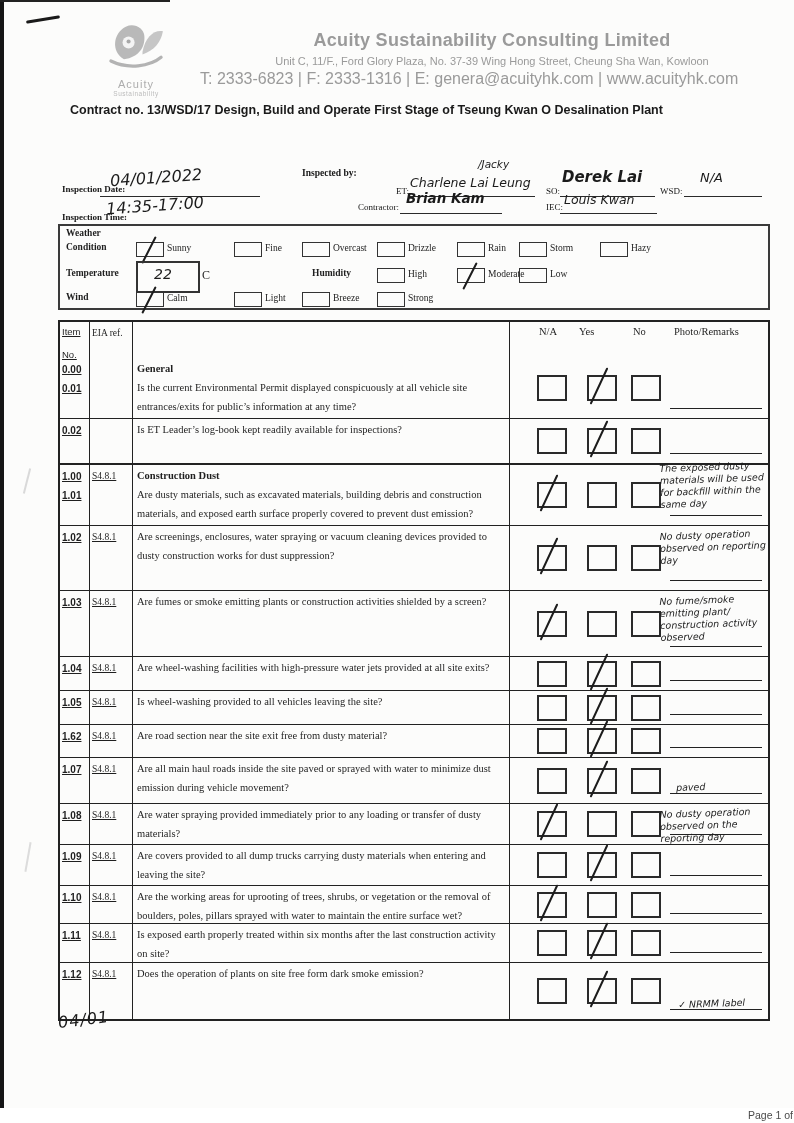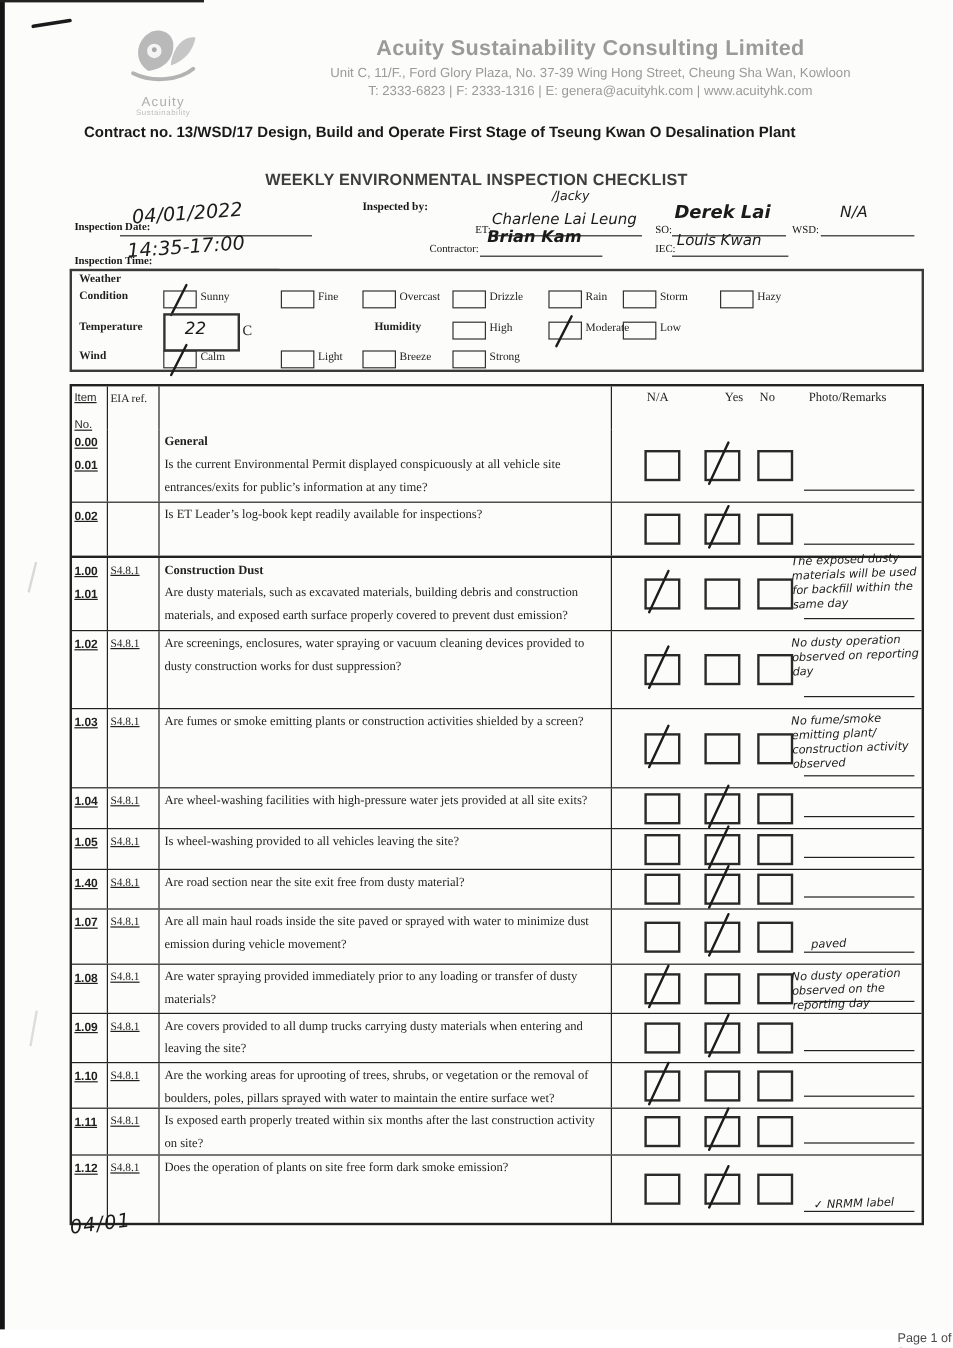--- a/index.html
+++ b/index.html
@@ -10,21 +10,21 @@
   
   .scan-left{left:0;top:0;width:4px;height:1108px;background:#151515;}
   .scan-top{left:0;top:0;width:170px;height:2px;background:#222;}
   .scan-mark{left:26px;top:18px;width:34px;height:3px;background:#1a1a1a;border-radius:2px;transform:rotate(-9deg);}
   .scan-crease1{left:26px;top:468px;width:2px;height:26px;background:#d9d9d9;transform:rotate(14deg);}
   .scan-crease2{left:27px;top:842px;width:2px;height:30px;background:#dcdcdc;transform:rotate(10deg);}
   .scan-bottom{left:0;top:1108px;width:794px;height:15px;background:#ffffff;}
   
   .company{left:200px;top:30px;width:584px;text-align:center;font-size:18px;font-weight:bold;color:#9a9a9a;letter-spacing:.3px;}
   .addr{left:200px;top:55px;width:584px;text-align:center;font-size:11px;color:#9a9a9a;}
-  .contacts{left:200px;top:70px;width:584px;text-align:center;font-size:11px;color:#9a9a9a;}
+  .contacts{left:200px;top:70px;width:584px;text-align:left;font-size:16px;color:#9a9a9a;}
   .logo{left:96px;top:22px;width:80px;text-align:center;}
   .logo-name{font-size:11px;color:#adadad;letter-spacing:1px;margin-top:0;}
   .logo-sub{font-size:6.5px;color:#bcbcbc;letter-spacing:.5px;}
   .contract{left:70px;top:103px;width:700px;font-size:12.5px;font-weight:bold;color:#1a1a1a;}
   .doc-title{left:0;top:142px;width:794px;text-align:center;font-size:13.5px;font-weight:bold;color:#3e3e3e;letter-spacing:.2px;}
   
   .mlabel{font-family:"Liberation Serif",serif;font-weight:bold;font-size:9px;color:#161616;}
   .fline{border-bottom:1.5px solid #2a2a2a;height:0;}
   
   .wx{left:58px;top:224px;width:708px;height:82px;border:2px solid #3a3a3a;background:transparent;}
@@ -84,31 +84,30 @@
       <circle cx="27" cy="22" r="6.5" fill="#f4f4f4"></circle>
       <circle cx="27" cy="21" r="2.2" fill="#a8a8a8"></circle>
       <path d="M8 42 C26 51 50 48 62 38" stroke="#b3b3b3" stroke-width="3.5" fill="none" stroke-linecap="round"></path>
     </svg>
     <div class="logo-name">Acuity</div>
     <div class="logo-sub">Sustainability</div>
   </div>
   <div class="abs addr">Unit C, 11/F., Ford Glory Plaza, No. 37-39 Wing Hong Street, Cheung Sha Wan, Kowloon</div>
   <div class="abs contacts">T: 2333-6823 | F: 2333-1316 | E: genera@acuityhk.com | www.acuityhk.com</div>
   <div class="abs contract">Contract no.  13/WSD/17 Design, Build and Operate First Stage of Tseung Kwan O Desalination Plant</div>
-  <div class="abs doc-title">WEEKLY ENVIRONMENTAL INSPECTION CHECKLIST</div>
 
   <span class="abs mlabel" style="left:62px;top:184px;">Inspection Date:</span>
   <span class="abs fline" style="left:100px;top:196px;width:160px;"></span>
   <span class="abs hand" style="left:110px;top:168px;font-size:16px;transform:rotate(-4deg);">04/01/2022</span>
 
   <span class="abs mlabel" style="left:302px;top:168px;font-size:9.5px;">Inspected by:</span>
 
   <span class="abs mlabel" style="left:396px;top:186px;font-weight:normal;">ET:</span>
   <span class="abs fline" style="left:410px;top:196px;width:125px;"></span>
-  <span class="abs hand" style="left:460px;top:158px;font-size:10.5px;">/Jacky</span>
+  <span class="abs hand" style="left:478px;top:158px;font-size:10.5px;">/Jacky</span>
   <span class="abs hand" style="left:410px;top:175px;font-size:12.5px;white-space:nowrap;">Charlene Lai  Leung</span>
 
   <span class="abs mlabel" style="left:546px;top:186px;font-weight:normal;">SO:</span>
   <span class="abs fline" style="left:560px;top:196px;width:95px;"></span>
   <span class="abs hand" style="left:562px;top:168px;font-size:15px;font-weight:bold;">Derek Lai</span>
 
   <span class="abs mlabel" style="left:660px;top:186px;font-weight:normal;">WSD:</span>
   <span class="abs fline" style="left:684px;top:196px;width:78px;"></span>
   <span class="abs hand" style="left:700px;top:170px;font-size:13px;">N/A</span>
 
@@ -196,21 +195,21 @@
   <div class="abs" id="tbl">
     <div class="trow thead">
       <div class="cell c-item" style="font-weight:normal;font-size:9.5px;line-height:15px;">
         <span class="th-sub">Item</span>
         <span class="th-sub" style="margin-top:8px;">No.</span>
       </div>
       <div class="cell c-eia">EIA ref.</div>
       <div class="cell c-q"></div>
       <div class="cell c-a">
         <span class="th-ans" style="left:29px;">N/A</span>
-        <span class="th-ans" style="left:94px;">Yes</span>
+        <span class="th-ans" style="left:69px;">Yes</span>
         <span class="th-ans" style="left:123px;">No</span>
         <span class="th-ans" style="left:164px;">Photo/Remarks</span>
       </div>
     </div>
     <div id="rows-host">
         <div class="trow" style="height: 60px;">
           <div class="cell c-item">
             <span class="th-sub">0.00</span>
             <span class="th-sub">0.01</span>
           </div>
@@ -330,21 +329,21 @@
             <span class="cbox" style="left: 27px; top: 4px;"></span>
             <span class="cbox" style="left: 77px; top: 4px;">
               <i class="tick ctick"></i>
             </span>
             <span class="cbox" style="left: 121px; top: 4px;"></span>
             <span class="rline"></span>
           </div>
         </div>
         <div class="trow" style="height: 32px;">
           <div class="cell c-item">
-            <span class="th-sub">1.40</span>
+            <span class="th-sub">1.62</span>
           </div>
           <div class="cell c-eia">
             <span class="th-sub">S4.8.1</span>
           </div>
           <div class="cell c-q"><span>Are road section near the site exit free from dusty material?</span></div>
           <div class="cell c-a">
             <span class="cbox" style="left: 27px; top: 3px;"></span>
             <span class="cbox" style="left: 77px; top: 3px;">
               <i class="tick ctick"></i>
             </span>

